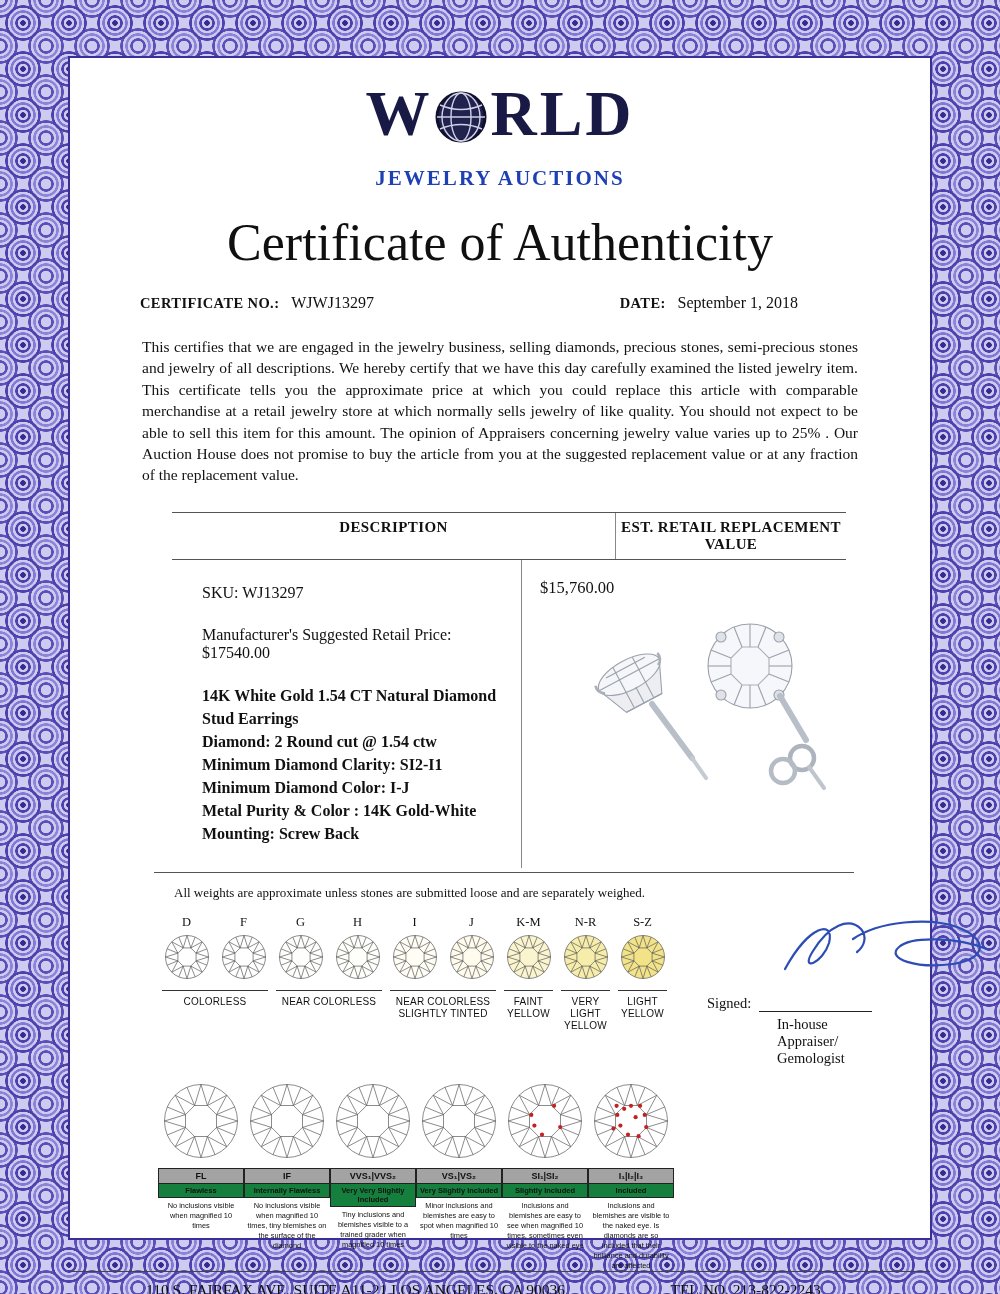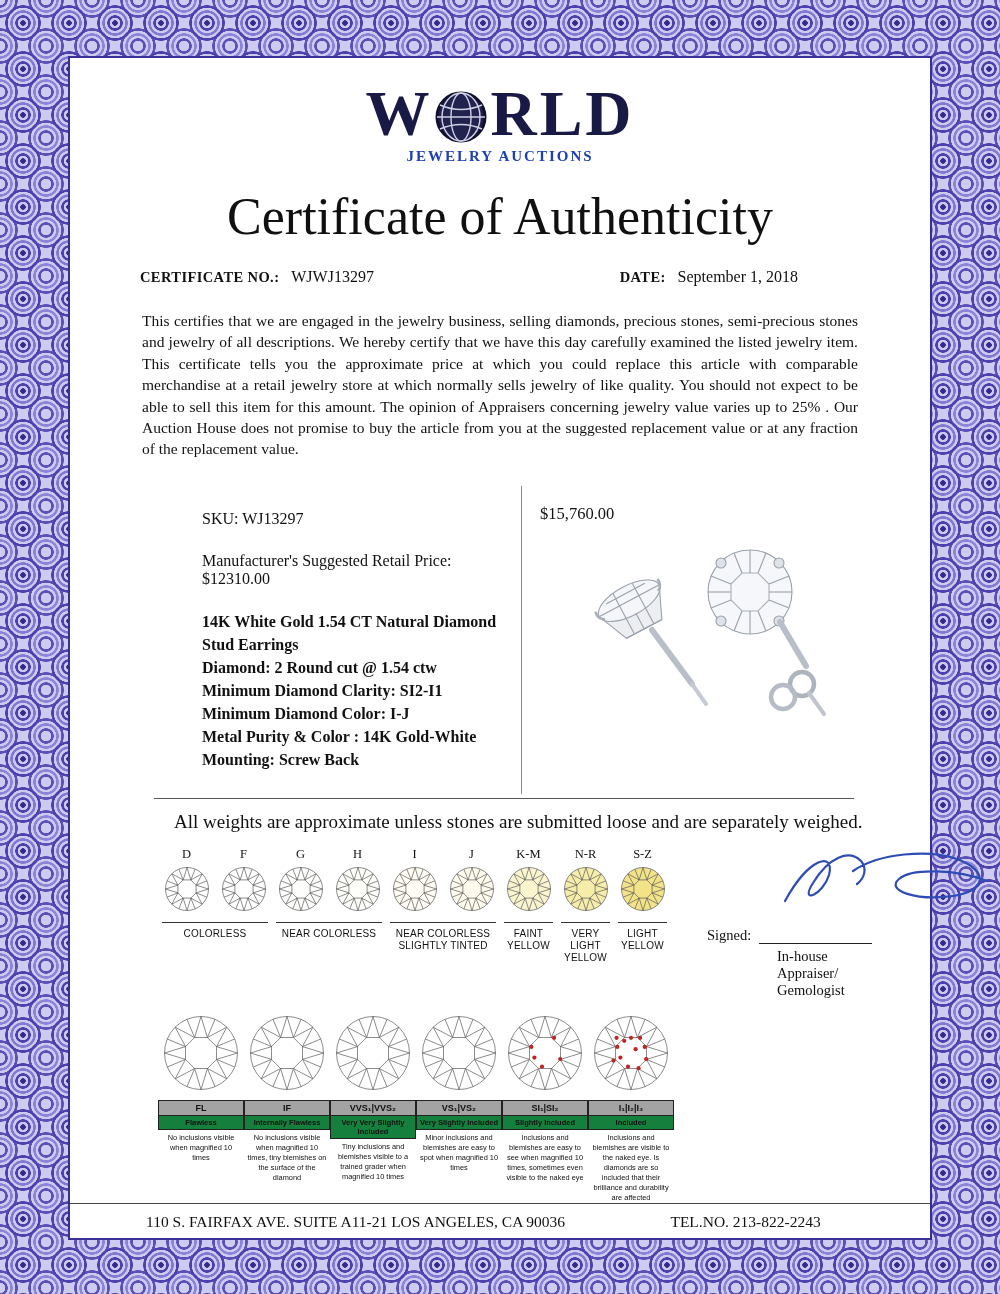--- a/index.html
+++ b/index.html
@@ -29,21 +29,21 @@
     background:#ffffff; border:2px solid #3a2f96;
     display:flex; flex-direction:column;
     padding:24px 58px 8px 58px;
   }
 
   
   .logo-block { text-align:center; }
   .logo-word { display:inline-flex; align-items:center; justify-content:center;
     font-weight:bold; font-size:64px; letter-spacing:3px; color:#191945; line-height:1; }
   .logo-word svg { margin:0 2px; transform:translateY(3px); }
-  .logo-sub { margin-top:2px; font-weight:bold; font-size:15px; letter-spacing:2px; color:#1d40b4; }
+  .logo-sub { margin-top:20px; font-weight:bold; font-size:21px; letter-spacing:2px; color:#1d40b4; }
 
   .cert-title { text-align:center; font-size:52px; font-weight:400; margin-top:22px; color:#101010; }
 
   
   .meta { display:flex; margin-top:22px; font-size:15.5px; padding:0 12px; }
   .meta b { font-size:14.5px; letter-spacing:0.4px; }
   .meta-right { margin-left:auto; margin-right:62px; }
   .meta .val { margin-left:8px; font-size:16px; }
 
   
@@ -59,21 +59,21 @@
   .vt-body .vt-left { padding:20px 8px 10px 30px; font-size:16px; }
   .sku-line { margin-top:4px; }
   .msrp-line { margin-top:24px; }
   .desc-lines { margin-top:22px;font-weight:bold; }
   .desc-line { line-height:23px; }
   .vt-body .vt-right { padding:18px 6px 6px 18px; font-size:16.5px; }
   .earrings-wrap { margin-top:2px; text-align:center; }
 
   .rule { border:none; border-top:1.5px solid #555; margin:4px 18px 0 26px; }
 
-  .weights-note { margin:12px 0 0 46px; font-size:19px; }
+  .weights-note { margin:12px 0 0 46px; font-size:13px; }
 
   
   .chart-row { display:flex; margin:14px 0 0 30px; }
   .color-scale { width:525px; }
   .cs-letters, .cs-circles { display:flex; }
   .cs-cell { width:57px; text-align:center; }
   .cs-letters .cs-cell { font-size:12.5px; margin-bottom:4px; }
   .cs-groups { display:flex; margin-top:6px; }
   .cs-group-line { border-top:1.6px solid #333; margin:0 4px; }
   .cs-group-label { margin-top:5px; font-family:"Liberation Sans", sans-serif; font-size:10px; text-align:center; line-height:1.2; letter-spacing:0.2px; }
@@ -138,24 +138,28 @@
       </div>
       <div class="meta-right">
         <b>DATE:</b>
         <span class="val">September 1, 2018</span>
       </div>
     </div>
 
     <p class="cert-text">This certifies that we are engaged in the jewelry business, selling diamonds, precious stones, semi-precious stones and jewelry of all descriptions.  We hereby certify that we have this day carefully examined the listed jewelry item.  This certificate tells you the approximate price at which you could replace this article with comparable merchandise at a retail jewelry store at which normally sells jewelry of like quality.  You should not expect to be able to sell this item for this amount.  The opinion of Appraisers concerning jewelry value varies up to 25% .    Our Auction House does not promise to buy the article from you at the suggested replacement value or at any fraction of the replacement value.</p>
 
     <div class="val-table">
+      <div class="vt-header">
+        <div class="vt-left">DESCRIPTION</div>
+        <div class="vt-right">EST. RETAIL REPLACEMENT VALUE</div>
+      </div>
       <div class="vt-body">
         <div class="vt-left">
           <div class="sku-line">SKU: WJ13297</div>
-          <div class="msrp-line">Manufacturer's Suggested Retail Price: $12310.00</div>
+          <div class="msrp-line">Manufacturer's Suggested Retail Price: $17540.00</div>
           <div class="desc-lines">
               <div class="desc-line">14K White Gold 1.54 CT Natural Diamond Stud Earrings</div>
               <div class="desc-line">Diamond: 2 Round cut @ 1.54 ctw</div>
               <div class="desc-line">Minimum Diamond Clarity: SI2-I1</div>
               <div class="desc-line">Minimum Diamond Color: I-J</div>
               <div class="desc-line">Metal Purity &amp; Color : 14K Gold-White</div>
               <div class="desc-line">Mounting: Screw Back</div>
             </div>
         </div>
         <div class="vt-right">

